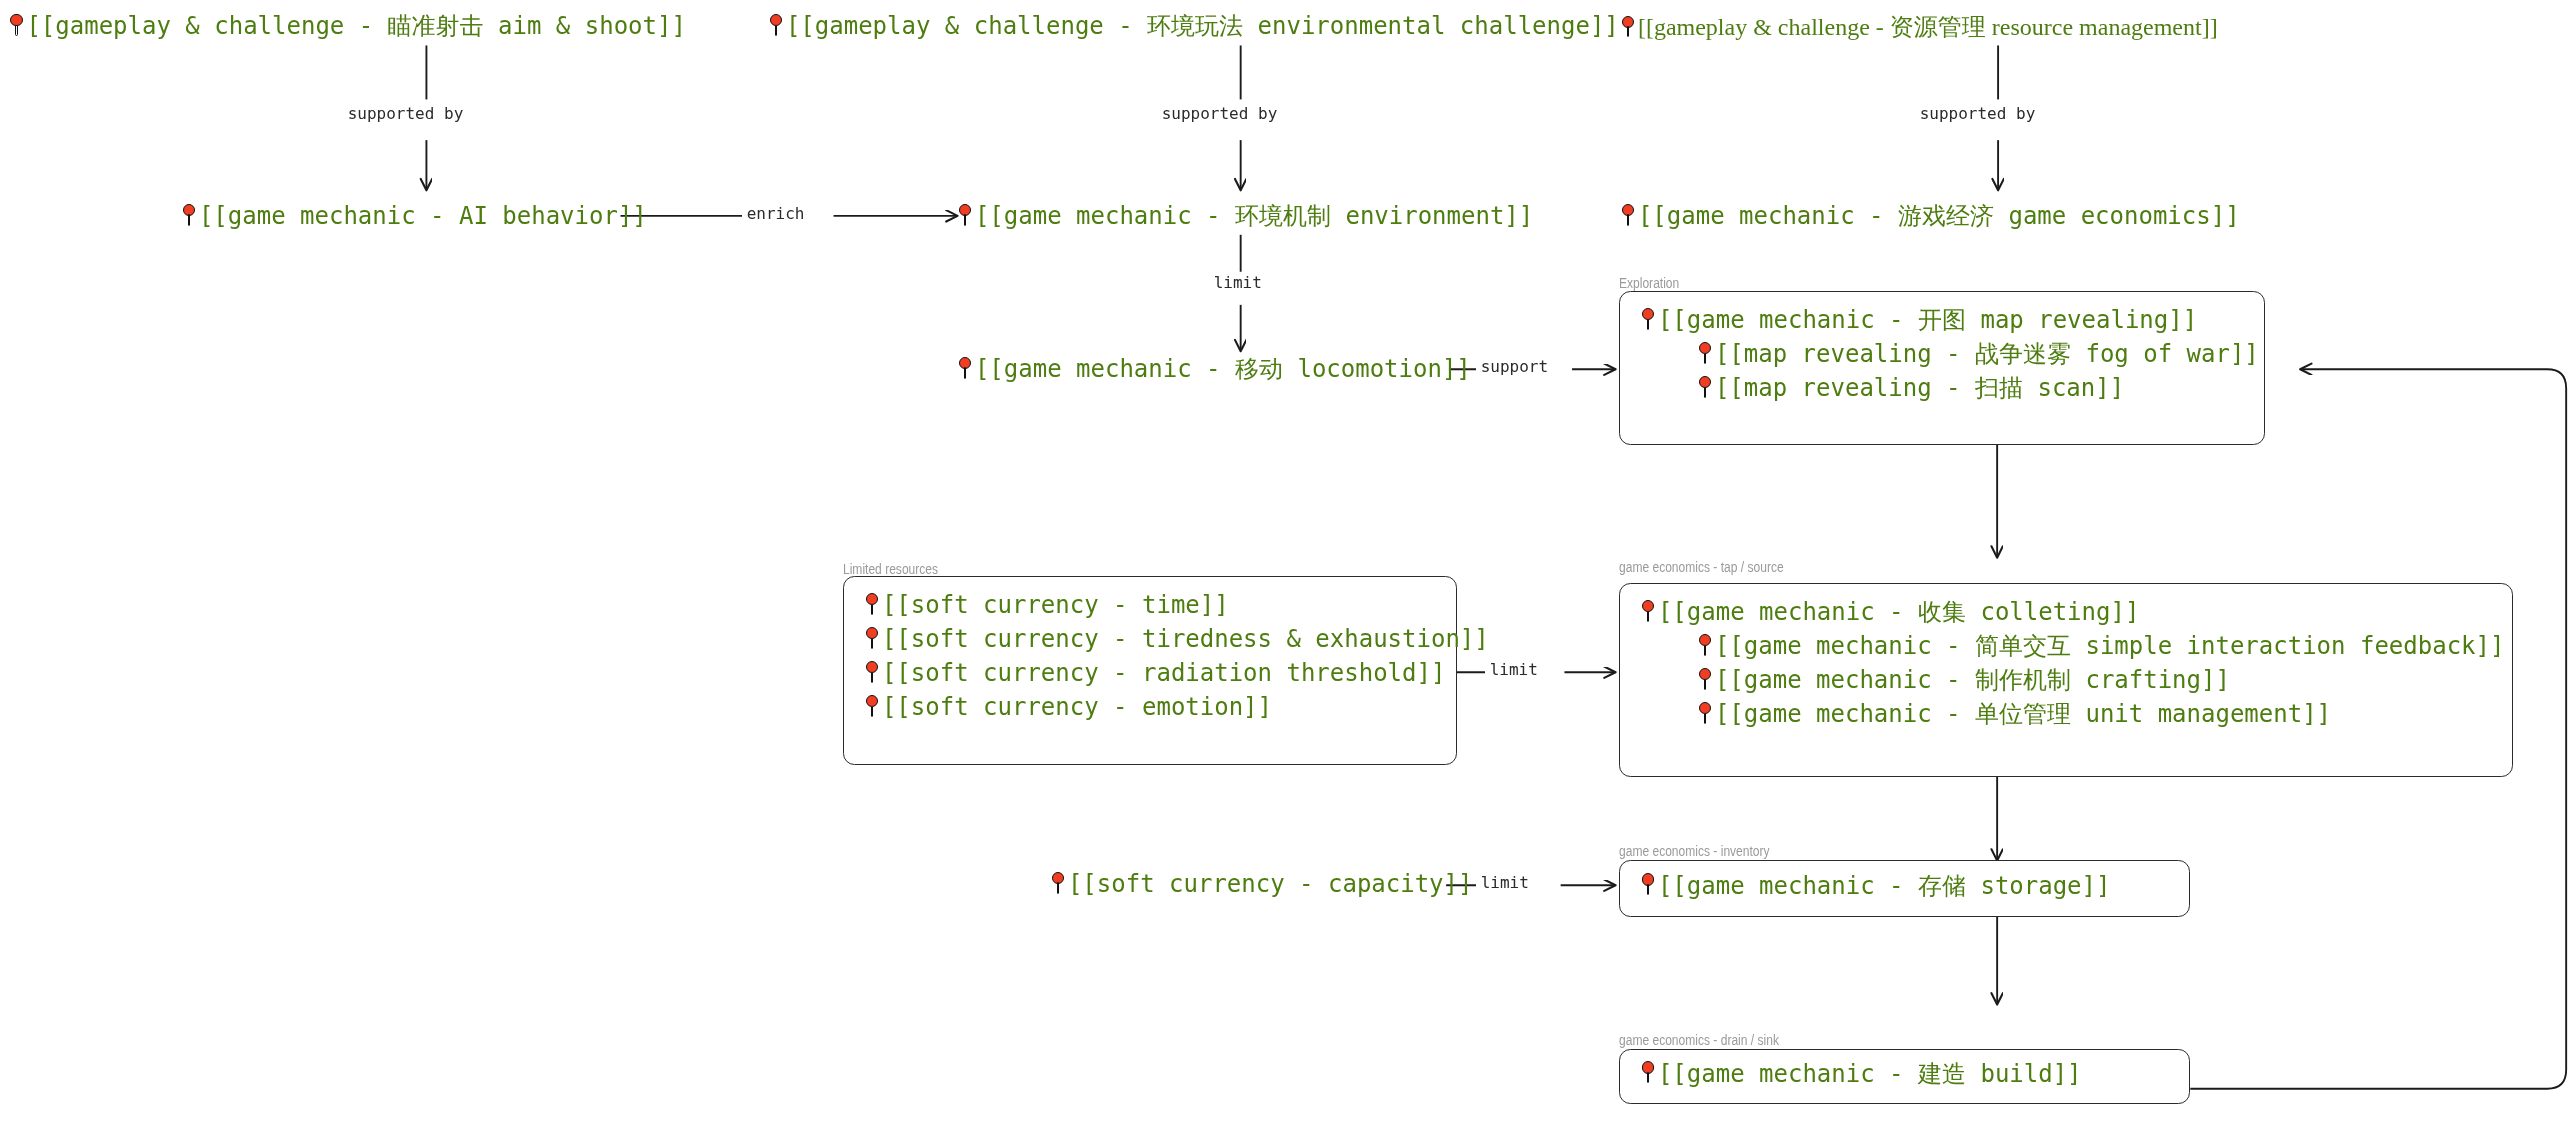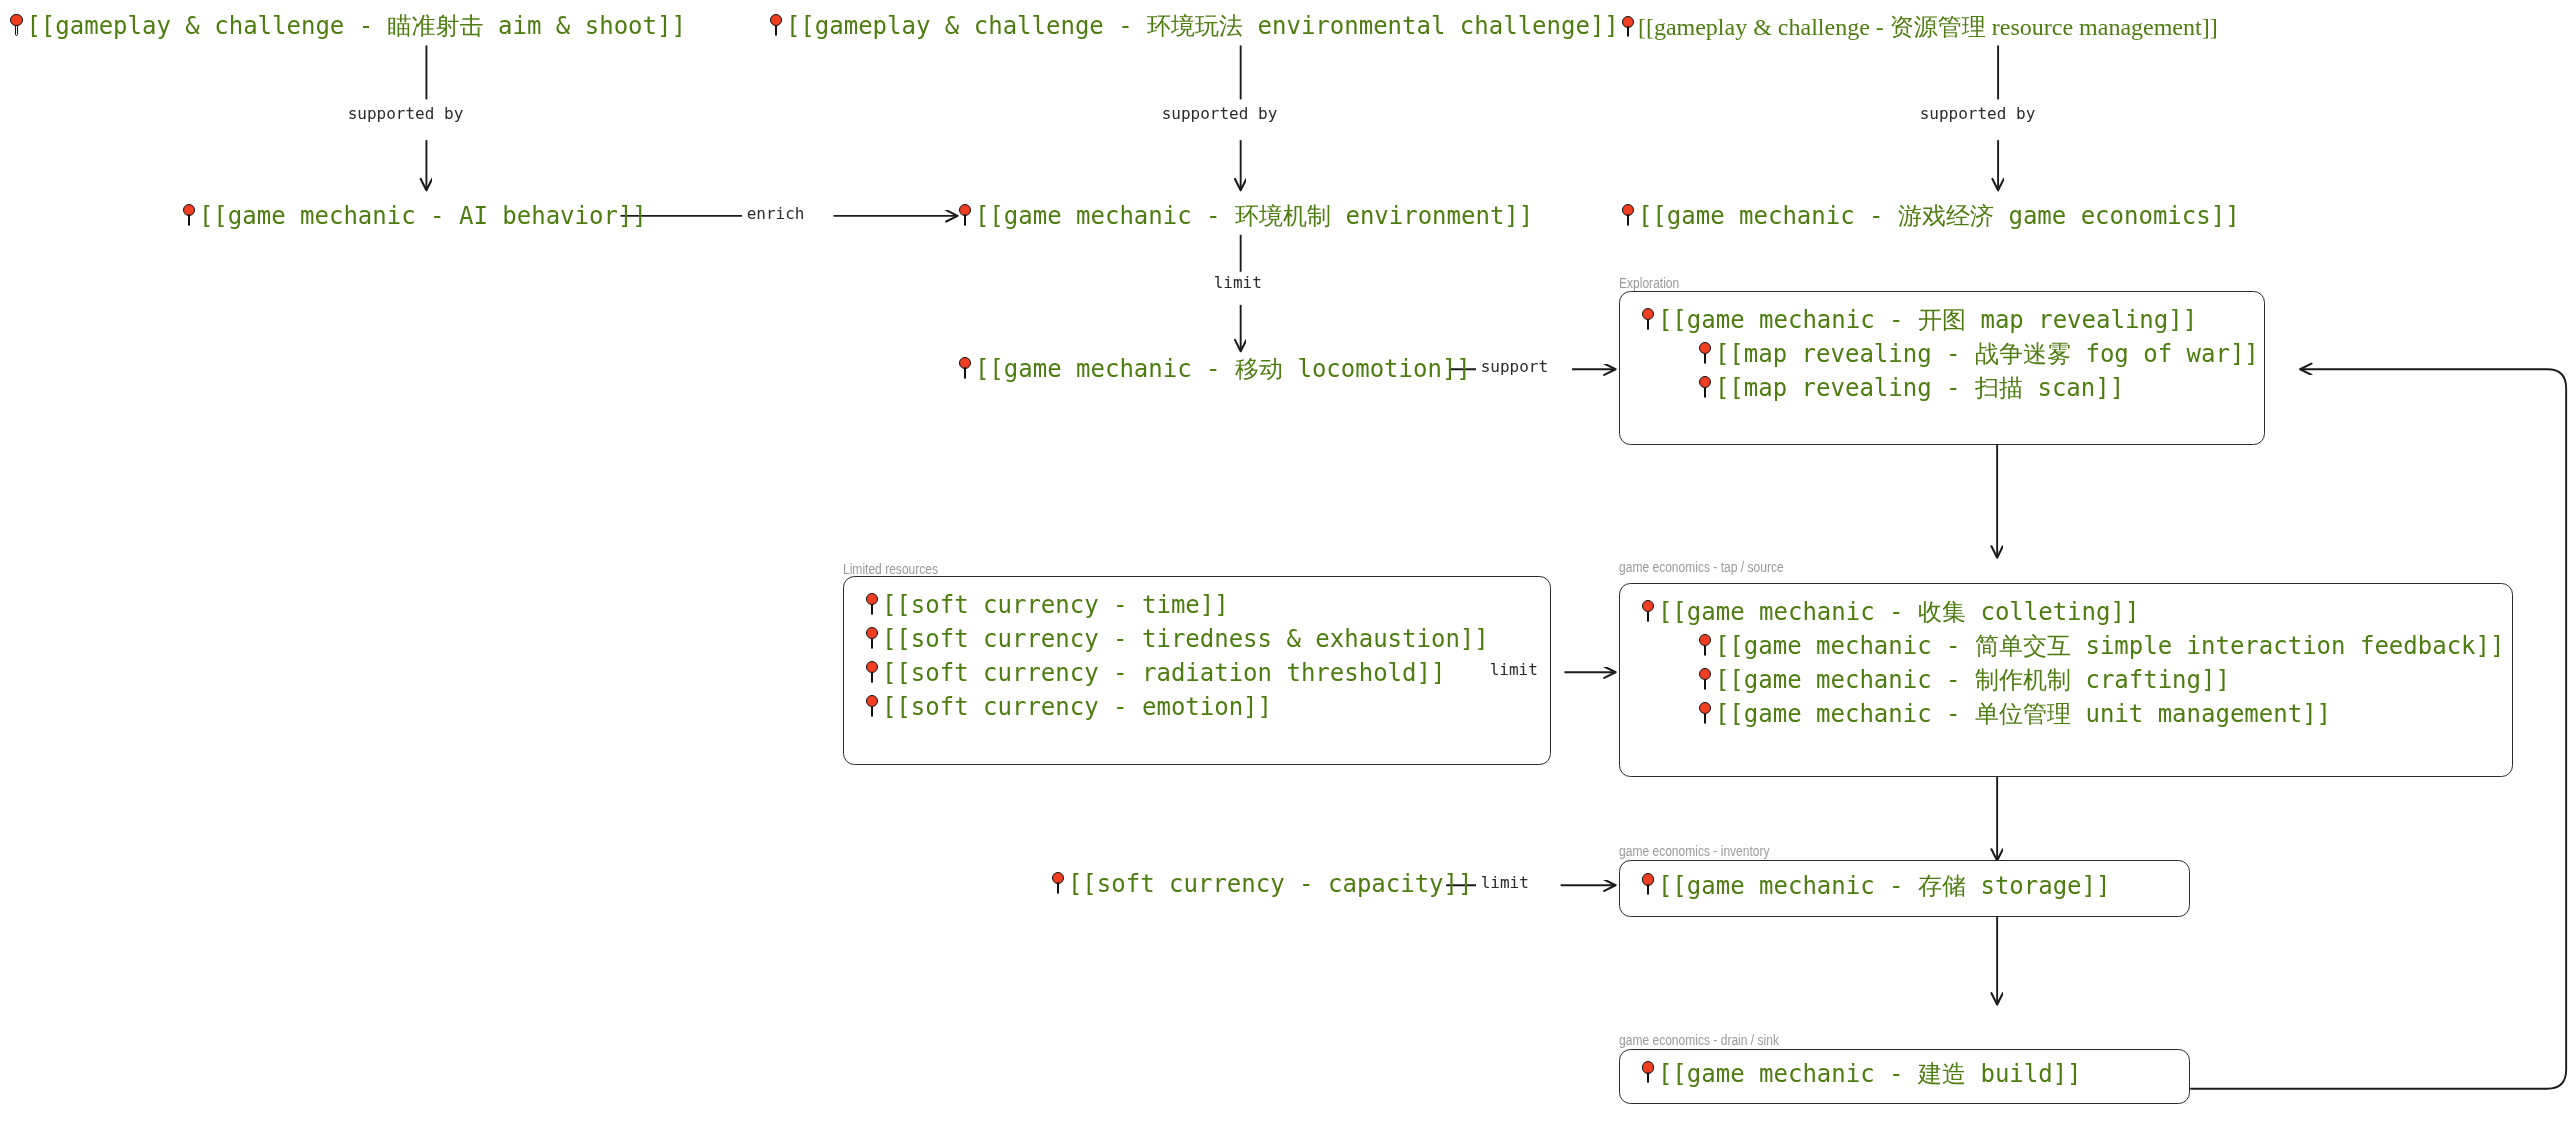--- a/index.html
+++ b/index.html
@@ -154,21 +154,21 @@
       <div class="row indent1">
         <span class="node"><span class="pin"><span class="head"></span><span class="stem"></span></span><span class="txt">[[map revealing - 战争迷雾 fog of war]]</span></span>
       </div>
       <div class="row indent1">
         <span class="node"><span class="pin"><span class="head"></span><span class="stem"></span></span><span class="txt">[[map revealing - 扫描 scan]]</span></span>
       </div>
     </div>
   </div>
 
   <div class="group-label" style="left:843px;top:561px;">Limited resources</div>
-  <div class="group" style="left:843px;top:576px;width:708px;height:189px;">
+  <div class="group" style="left:843px;top:576px;width:614px;height:189px;">
     <div class="rowwrap">
       <div class="row">
         <span class="node"><span class="pin"><span class="head"></span><span class="stem"></span></span><span class="txt">[[soft currency - time]]</span></span>
       </div>
       <div class="row">
         <span class="node"><span class="pin"><span class="head"></span><span class="stem"></span></span><span class="txt">[[soft currency - tiredness &amp; exhaustion]]</span></span>
       </div>
       <div class="row">
         <span class="node"><span class="pin"><span class="head"></span><span class="stem"></span></span><span class="txt">[[soft currency - radiation threshold]]</span></span>
       </div>

